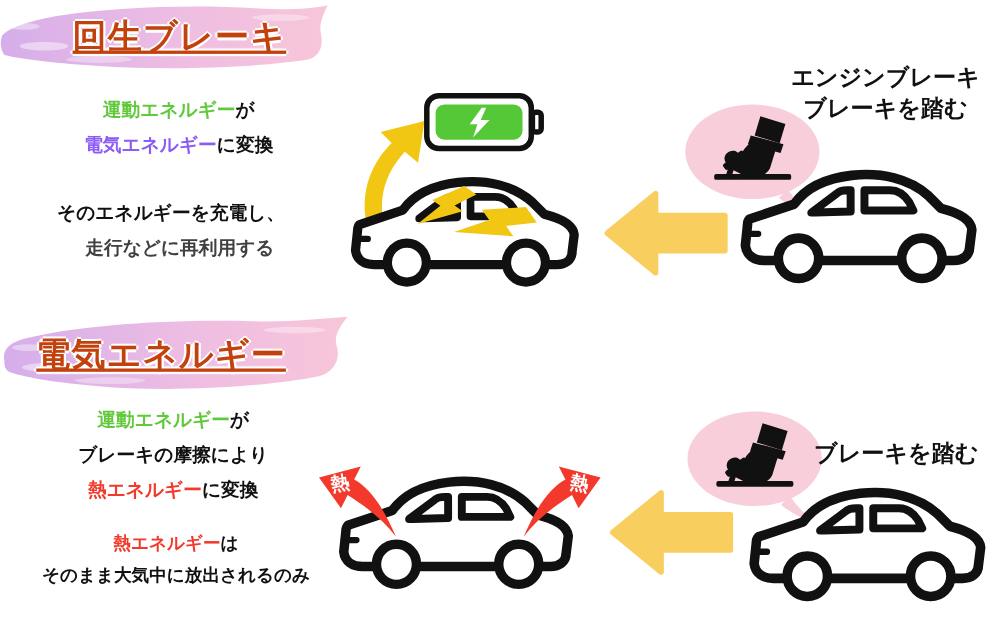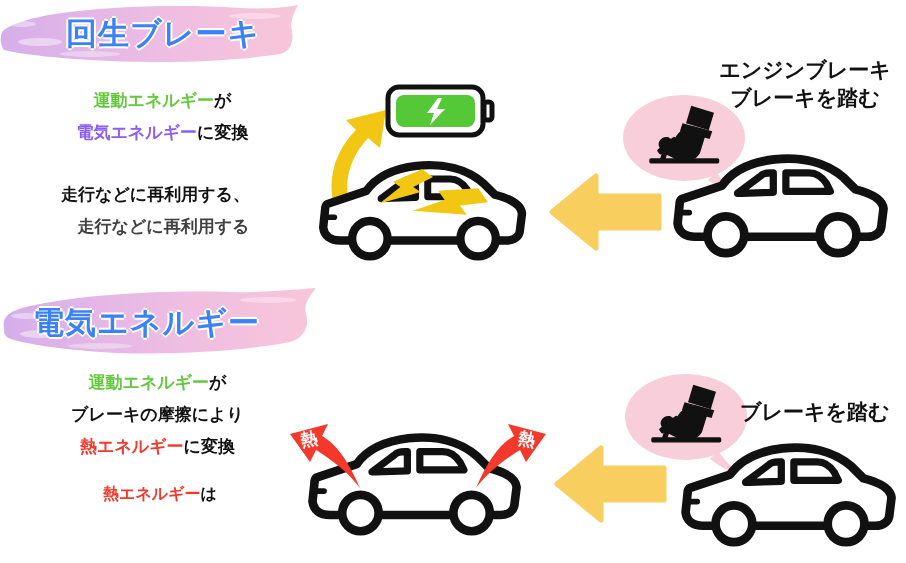--- a/index.html
+++ b/index.html
@@ -4,23 +4,24 @@
 <style>
   html,body{margin:0;padding:0;background:#fff;}
   #canvas{
     position:relative;width:906px;height:563px;background:#ffffff;overflow:hidden;
     font-family:"DejaVu Sans","Liberation Sans",sans-serif;color:#111;
   }
   .abs{position:absolute;}
   .banner{position:absolute;}
   .banner svg{position:absolute;left:0;top:0;}
   .banner-title{
-    position:absolute;font-size:31px;font-weight:bold;letter-spacing:1px;color:#3b82f6;
+    position:absolute;font-size:31px;font-weight:bold;letter-spacing:1px;color:#c2410c;
     white-space:nowrap;
     text-shadow:-2px 0 0 #fff,2px 0 0 #fff,0 -2px 0 #fff,0 2px 0 #fff;
+    text-decoration:underline;
   }
   .tblock{position:absolute;text-align:center;font-weight:bold;color:#111;}
   .tline{font-size:17px;line-height:32px;white-space:nowrap;}
   .tline-sm{font-size:16px;line-height:29px;white-space:nowrap;}
   .trigger-line{font-size:21px;line-height:28px;white-space:nowrap;}
   .trigger-or{font-size:19px;line-height:24px;}
   .fill-pink{fill:#f8cedb;}
   .fill-yellow{fill:#f2c713;}
   .fill-arrow{fill:#f8ce5e;}
   .fill-red{fill:#f2392c;}
@@ -95,21 +96,21 @@
     </svg>
     <div class="banner-title" style="left:66px;top:11px">回生ブレーキ</div>
   </div>
 
   <div class="tblock" style="left:30px;top:84px;width:265px">
     <div class="tline"><span style="color: rgb(98, 201, 60);">運動エネルギー</span><span style="color: rgb(17, 17, 17);">が</span></div>
     <div class="tline"><span style="color: #8b5cf6;">電気エネルギー</span><span style="color: rgb(17, 17, 17);">に変換</span></div>
   </div>
 
   <div class="tblock" style="left:8px;top:178px;width:295px">
-    <div class="tline"><span style="color: rgb(17, 17, 17);">走行などに再利用する、</span></div>
+    <div class="tline"><span style="color: rgb(17, 17, 17);">そのエネルギーを充電し、</span></div>
     <div class="tline"><span style="color: #404040; margin-left: 16px;">走行などに再利用する</span></div>
   </div>
 
   <svg class="abs" style="left:306px;top:72px" width="230" height="195" viewBox="0 0 230 195">
     <g>
       <path d="M38,160 C18,124 22,86 50,58 L40,48 L80,38 L74,76 L62,66 C38,92 36,122 50,152 Z" class="fill-yellow"></path>
     </g>
     <use href="#car" x="6" y="78" width="224" height="112"></use>
     <use href="#battery" x="78" y="10" width="112" height="58"></use>
     <g>
@@ -149,20 +150,21 @@
   </div>
 
   <div class="tblock" style="left:15px;top:366px;width:285px">
     <div class="tline"><span style="color: rgb(98, 201, 60);">運動エネルギー</span><span style="color: rgb(17, 17, 17);">が</span></div>
     <div class="tline"><span style="color: rgb(17, 17, 17);">ブレーキの摩擦により</span></div>
     <div class="tline"><span style="color: rgb(242, 57, 44);">熱エネルギー</span><span style="color: rgb(17, 17, 17);">に変換</span></div>
   </div>
 
   <div class="tblock" style="left:0;top:479px;width:320px">
     <div class="tline-sm"><span style="color: rgb(242, 57, 44);">熱エネルギー</span><span style="color: rgb(17, 17, 17);">は</span></div>
+    <div class="tline-sm"><span style="color: rgb(17, 17, 17);">そのまま大気中に放出されるのみ</span></div>
   </div>
 
   <svg class="abs" style="left:286px;top:404px" width="282" height="156" viewBox="0 0 282 156">
     <use href="#car" x="15" y="18" width="230" height="115"></use>
     <g>
       <use href="#heatArrow"></use>
       <text x="23" y="41" class="heat-text" transform="rotate(-10 23 34)">熱</text>
     </g>
     <g>
       <use href="#heatArrow" transform="translate(264,0) scale(-1,1)"></use>

